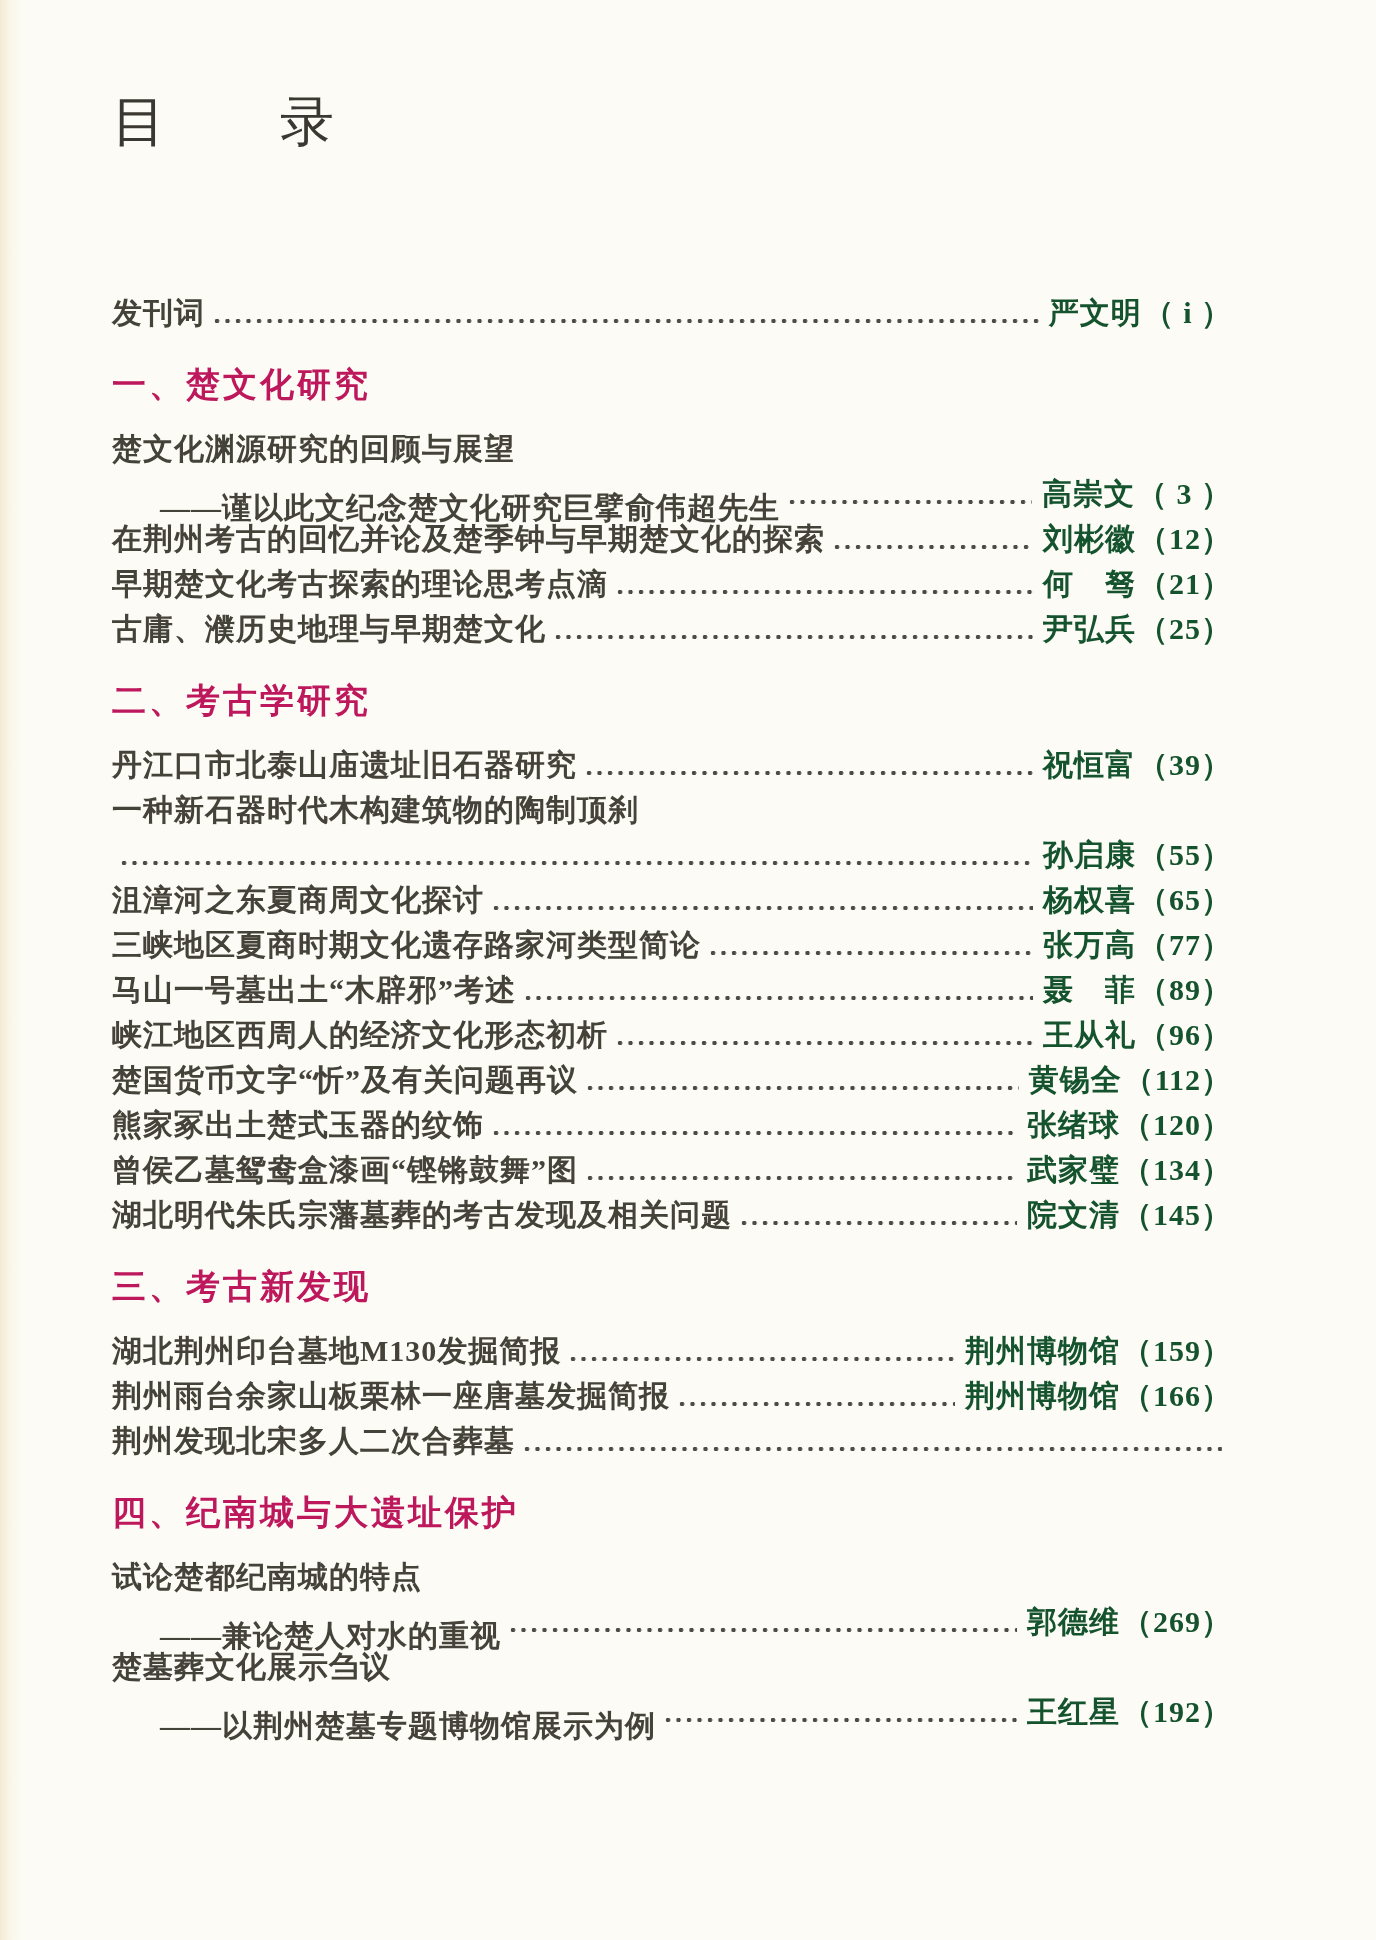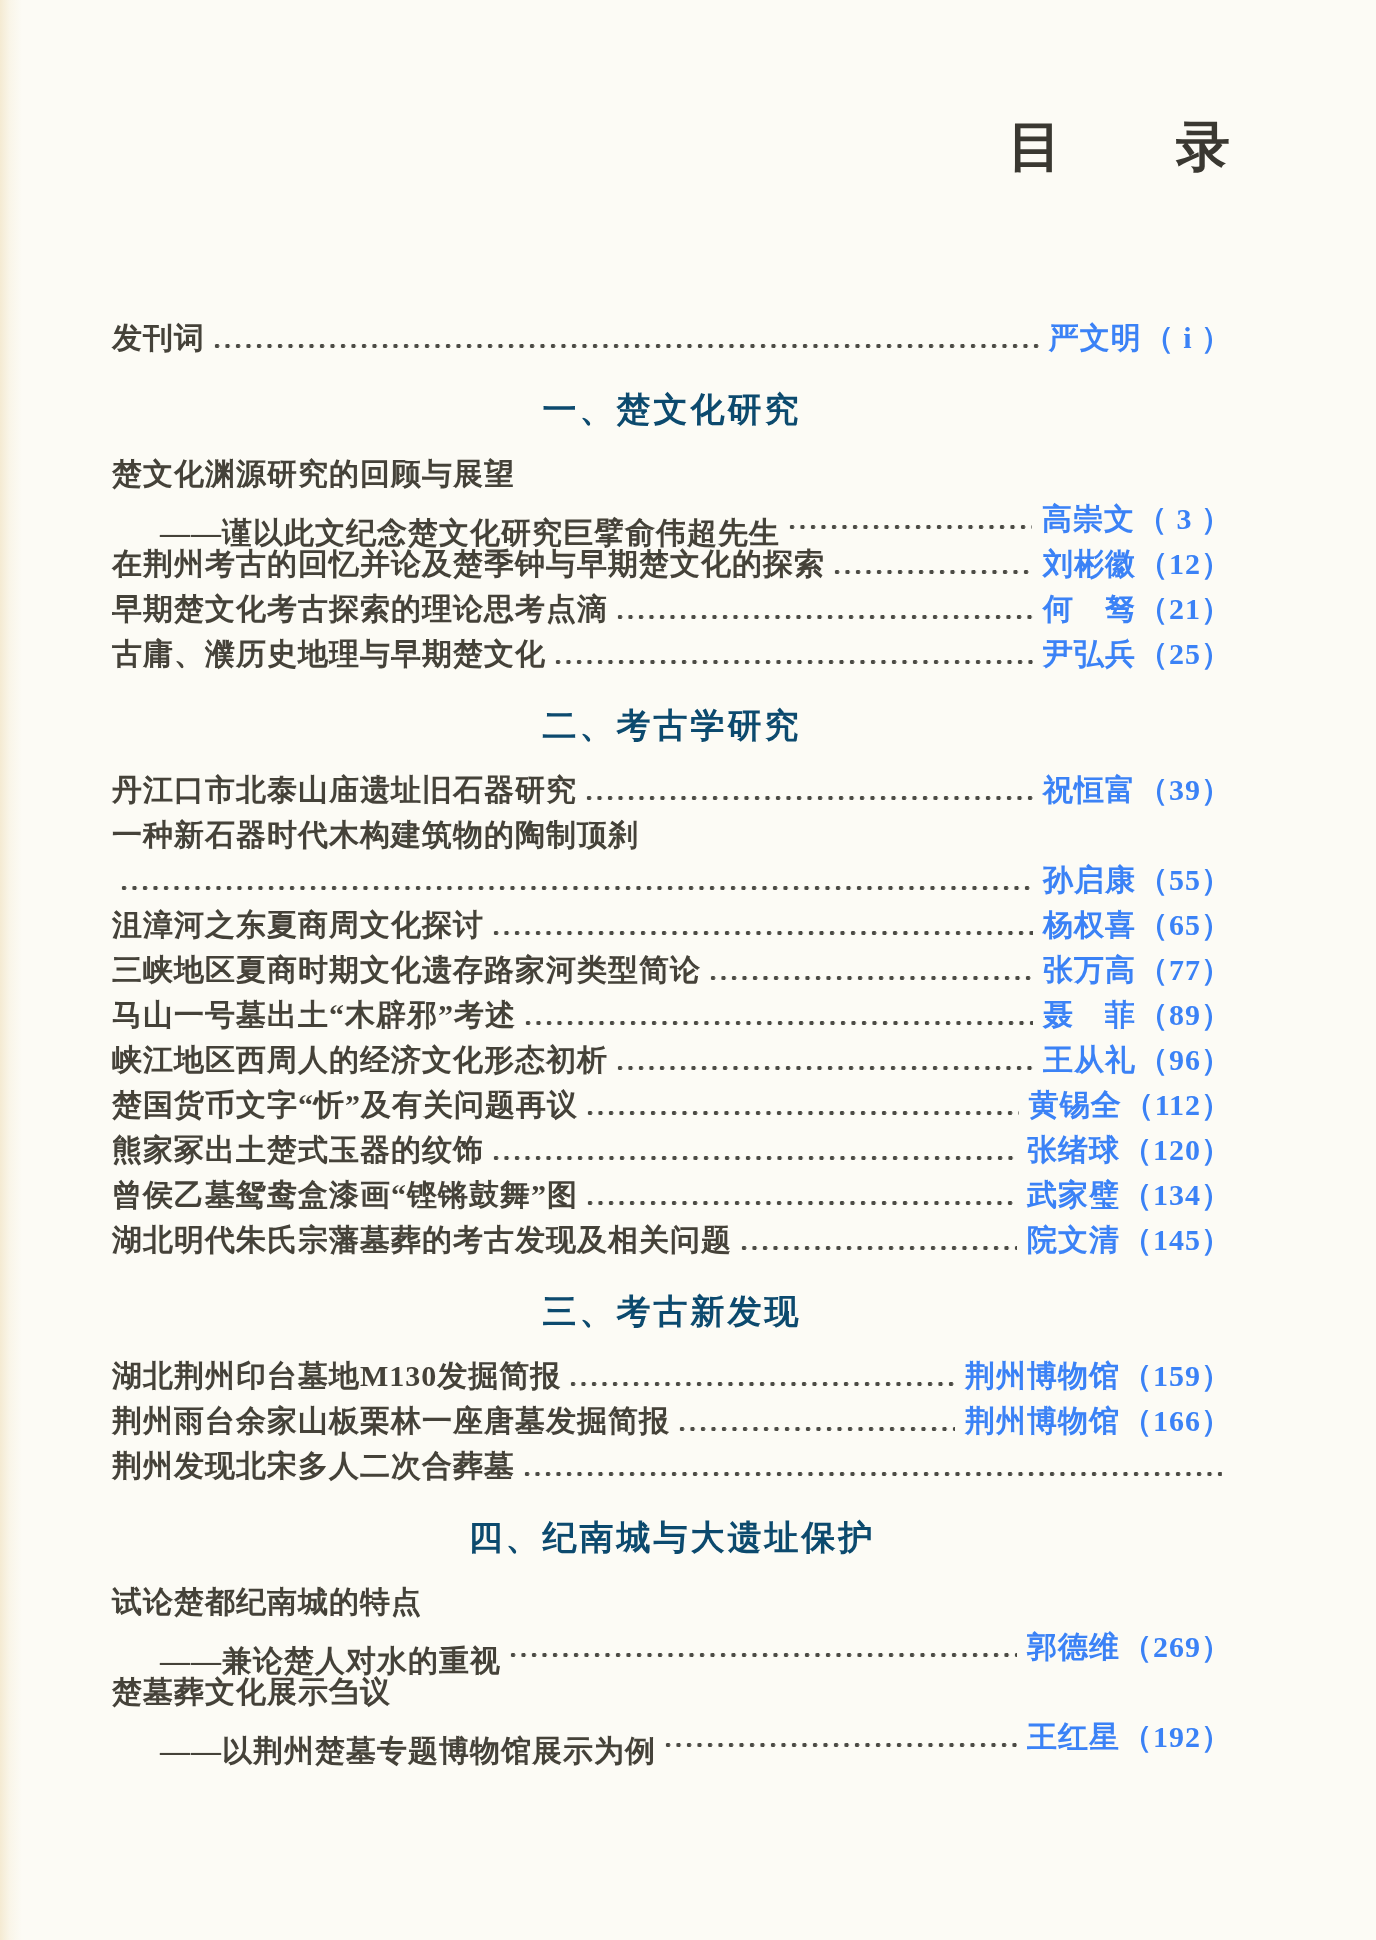--- a/index.html
+++ b/index.html
@@ -20,37 +20,37 @@
     background: linear-gradient(90deg, rgba(235,214,168,0.45) 0%, rgba(240,226,190,0.22) 45%, rgba(240,226,190,0) 100%);
     pointer-events: none;
   }
   .page-content {
     position: absolute;
     left: 112px;
     top: 0;
     width: 1120px;
   }
   .page-title {
-    margin-top: 116px;
+    margin-top: 91px;
     margin-bottom: 138px;
-    text-align: right;
+    text-align: left;
     font-size: 54px;
     line-height: 62px;
-    font-weight: bold;
+    font-weight: normal;
     color: #3a3831;
     letter-spacing: 2px;
   }
   .section-heading {
     font-family: "Liberation Sans", "DejaVu Sans", sans-serif;
     font-weight: 700;
     font-size: 34px;
     line-height: 45px;
     height: 45px;
-    text-align: center;
-    color: #0c4a6e;
+    text-align: left;
+    color: #be185d;
     letter-spacing: 3px;
     margin: 26px 0 20px 0;
   }
   .row {
     display: flex;
     align-items: center;
     height: 45px;
     font-size: 30px;
     color: #454239;
     letter-spacing: 1px;
@@ -67,21 +67,21 @@
     transform: translateY(7px);
     background-image: radial-gradient(circle at 4px 50%, #4b4a44 2px, rgba(0,0,0,0) 2.5px);
     background-size: 10.5px 14px;
     background-repeat: repeat-x;
     min-width: 20px;
   }
   .ref {
     flex: 0 0 auto;
     margin-left: auto;
     text-align: right;
-    color: #3b82f6;
+    color: #14532d;
   }
   .ref .author { margin-right: 2px; }
   .ref .pno { }
 </style>
 </head>
 <body>
 
 <div class="scan-edge"></div>
 
 <div class="page-content">

